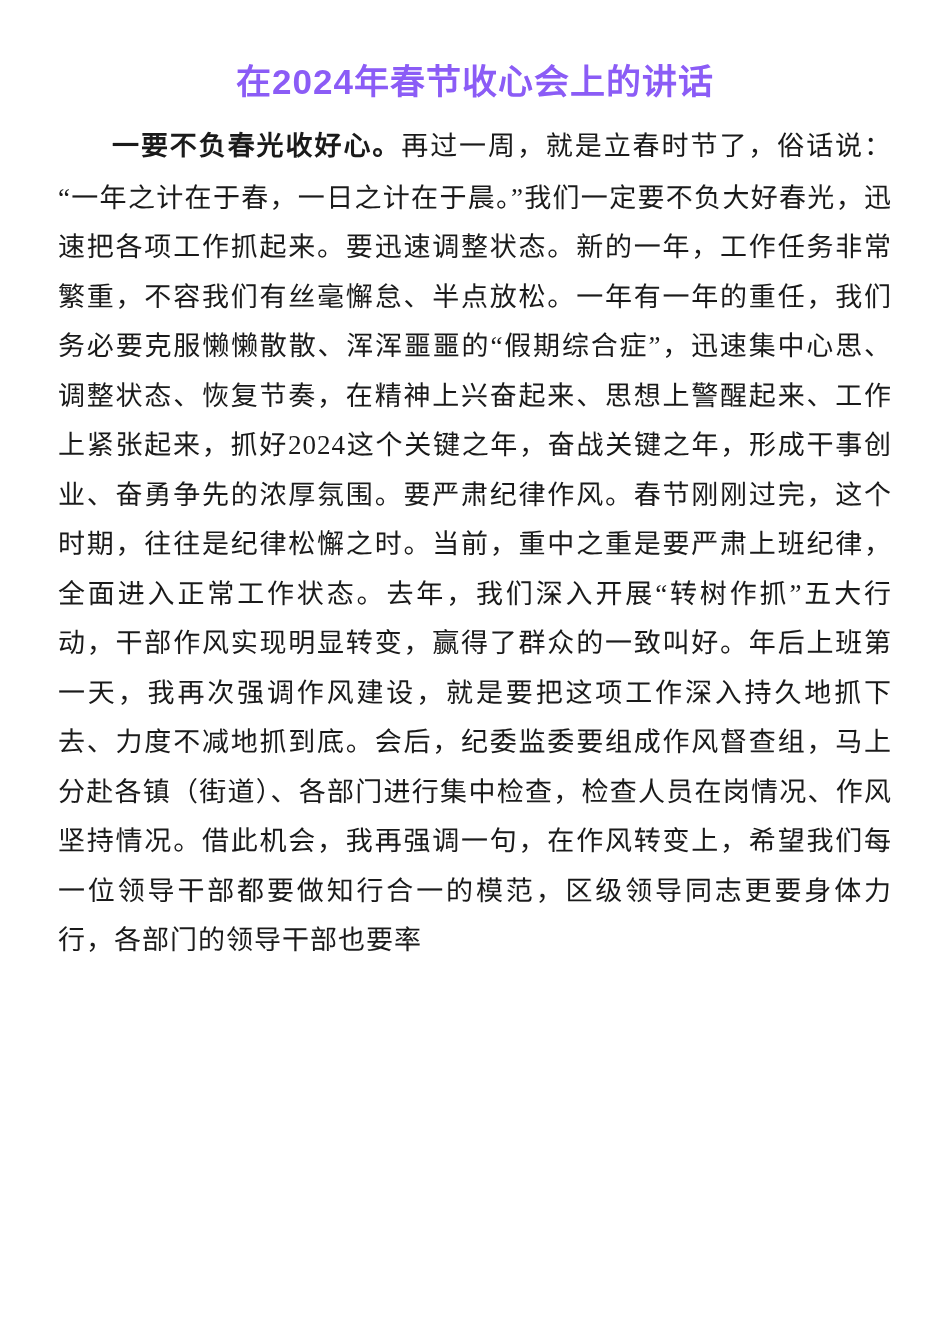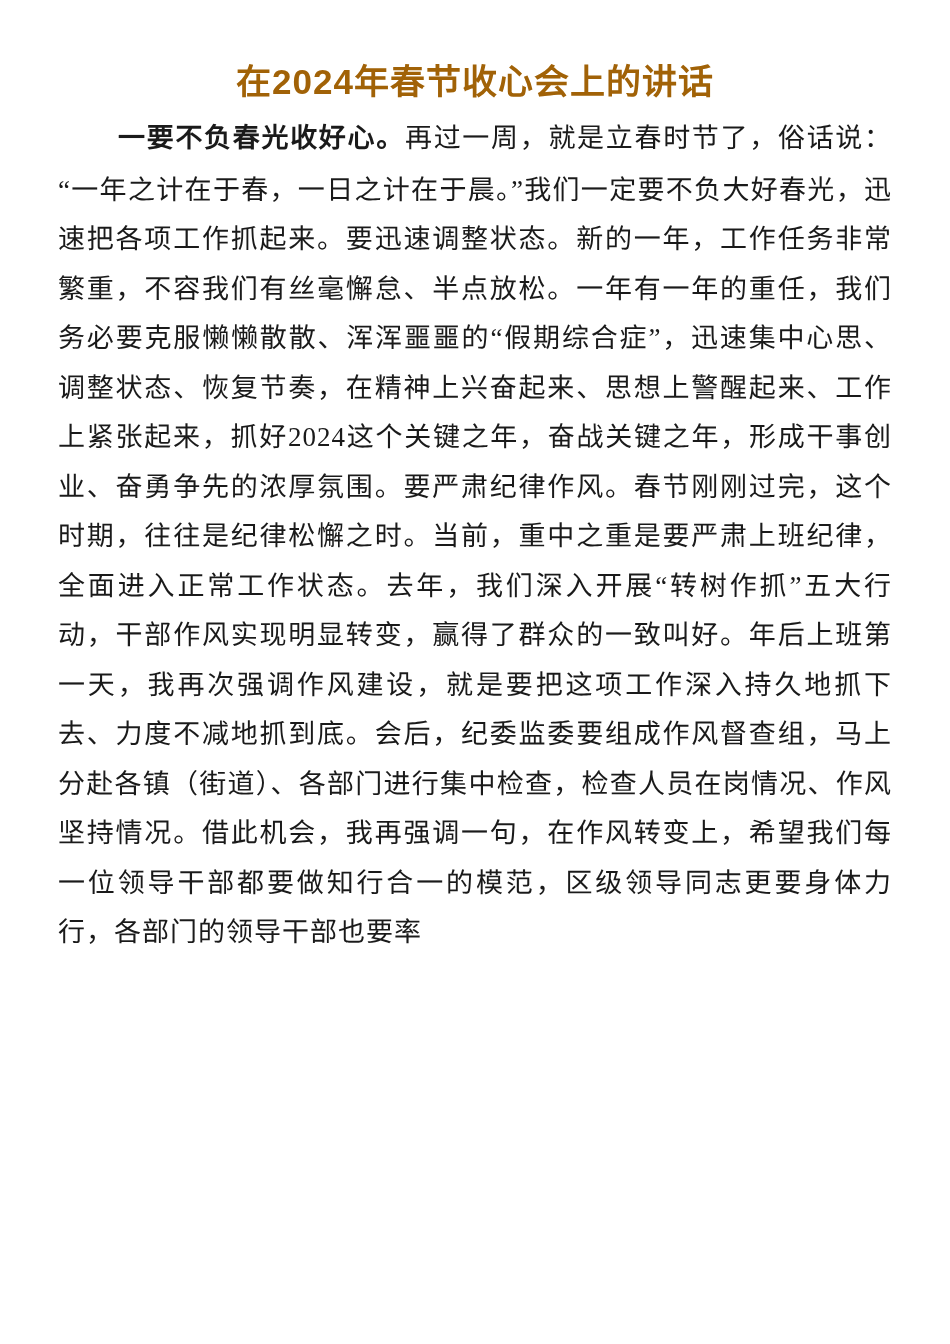--- a/index.html
+++ b/index.html
@@ -15,28 +15,28 @@
       color: #000000;
     }
     .page {
       box-sizing: border-box;
       width: 950px;
       height: 1344px;
       background: #ffffff;
       padding: 56px 58px 0 58px;
     }
     .doc-title {
-      margin: 0 0 6px 0;
+      margin: 0 0 14px 0;
       font-family: "Liberation Sans", "DejaVu Sans", sans-serif;
       font-weight: bold;
       font-size: 35px;
       line-height: 52px;
       text-align: center;
       letter-spacing: 1px;
-      color: #a16207;
+      color: #8b5cf6;
     }
     .doc-body {
       font-family: "Liberation Serif", "DejaVu Serif", serif;
       font-size: 27px;
       line-height: 49.5px;
       text-align: justify;
       text-justify: inter-ideograph;
       color: #1a1a1a;
       letter-spacing: 1px;
     }
@@ -44,21 +44,20 @@
       margin: 0;
       word-break: break-all;
     }
     p.indent {
       text-indent: 2em;
     }
     .lead-bold {
       font-weight: bold;
       font-family: Liberation Mono, monospace;
       letter-spacing: 1px;
-      margin-left: 6px;
     }
   </style>
 </head>
 <body>
 
 <div class="page">
   <h1 class="doc-title">在2024年春节收心会上的讲话</h1>
 
   <div class="doc-body">
 

